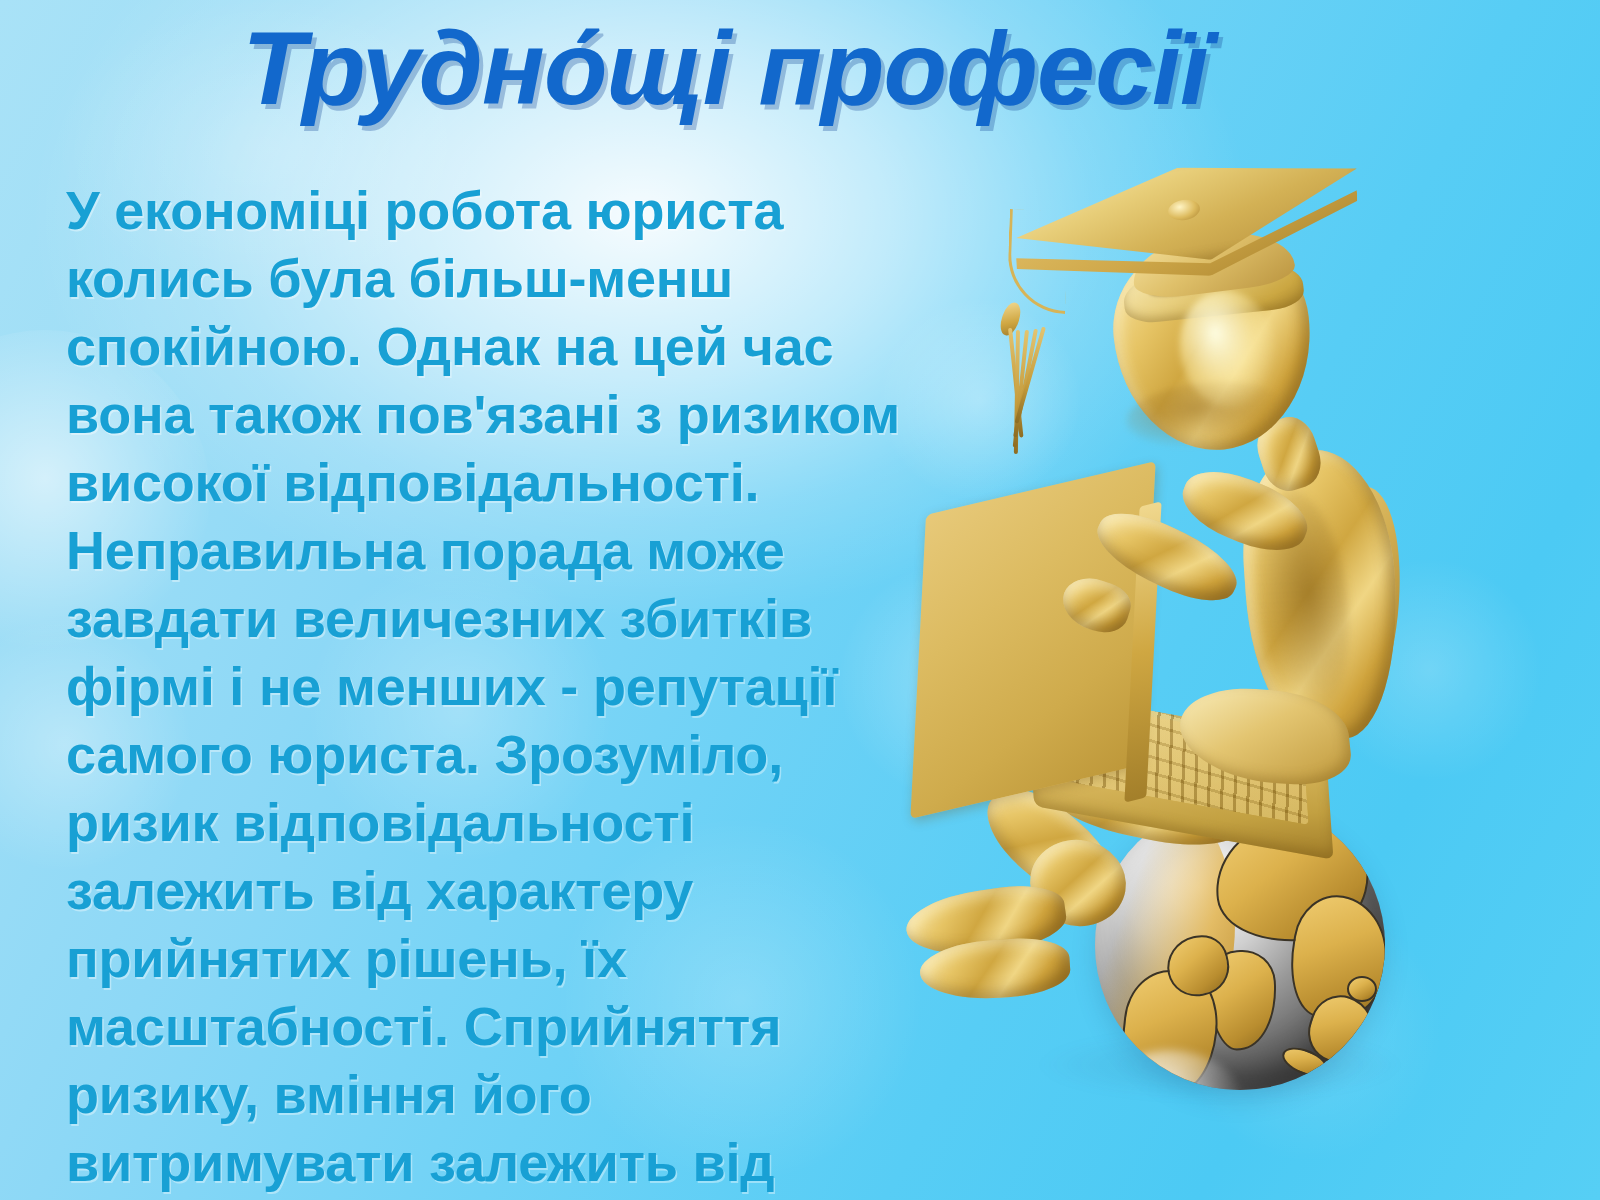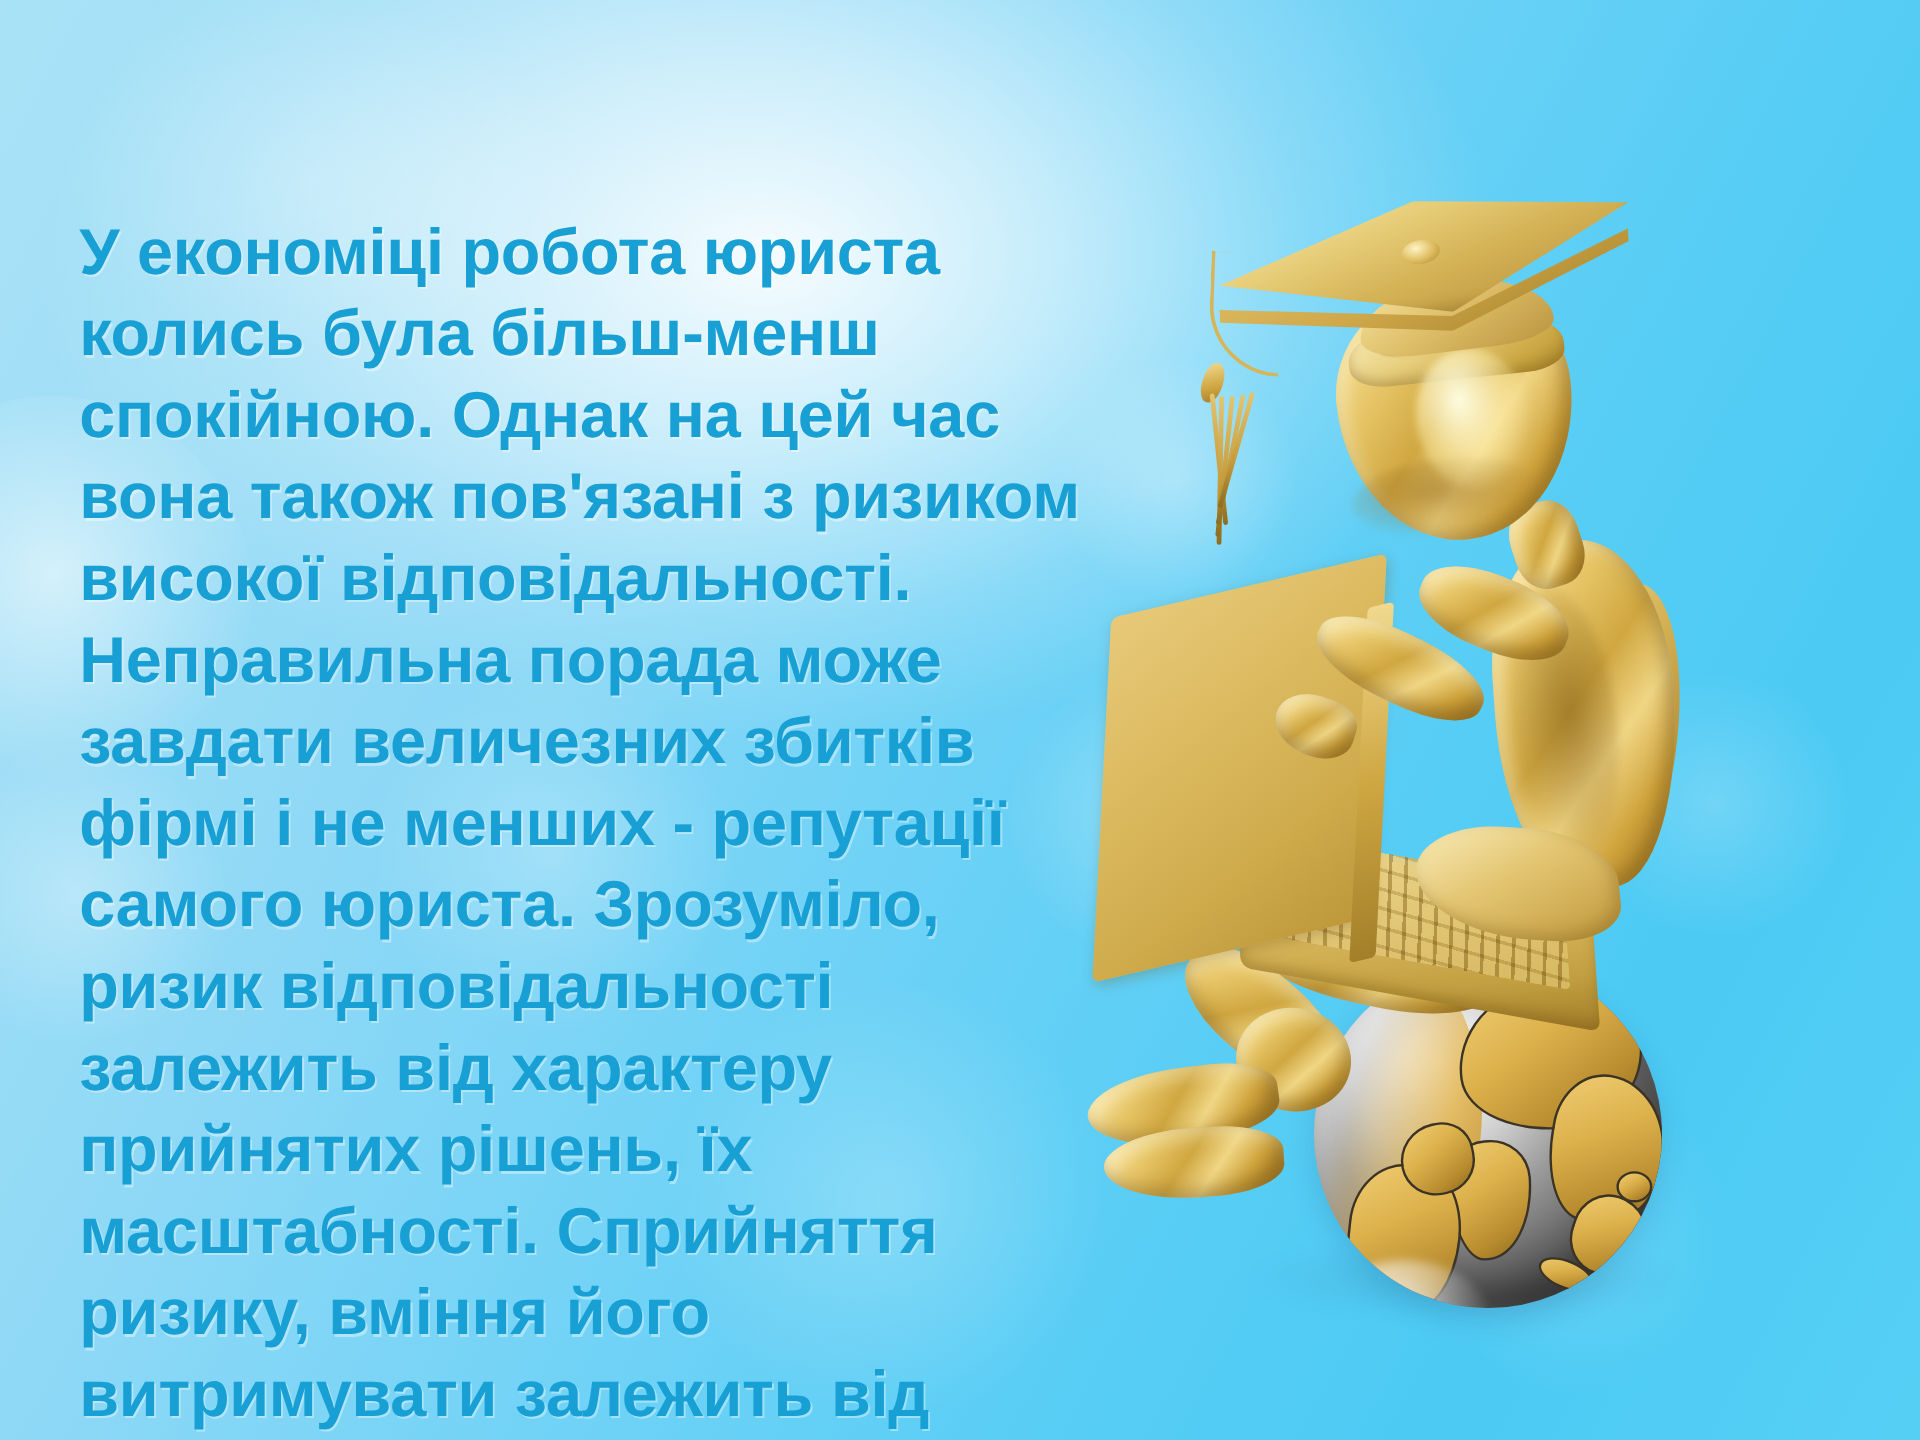--- a/index.html
+++ b/index.html
@@ -374,20 +374,21 @@
   <div class="bokeh bk8"></div>
   <div class="bokeh bk1"></div>
   <div class="bokeh bk2"></div>
   <div class="bokeh bk3"></div>
   <div class="bokeh bk4"></div>
   <div class="bokeh bk5"></div>
   <div class="bokeh bk6"></div>
   <div class="bokeh bk7"></div>
   <div class="bokeh bk9"></div>
 
+  <div id="title">Трудно́щі професії</div>
 
   <div id="bodytext">У економіці робота юриста колись була більш-менш спокійною. Однак на цей час вона також пов'язані з ризиком високої відповідальності. Неправильна порада може завдати величезних збитків фірмі і не менших - репутації самого юриста. Зрозуміло, ризик відповідальності залежить від характеру прийнятих рішень, їх масштабності. Сприйняття ризику, вміння його витримувати залежить від особистих якостей юриста.</div>
 
   <div id="figure">
 
     <div class="ground-shadow"></div>
 
     <div class="globe">
       <div class="cont c-asia-n"></div>
       <div class="cont c-asia-e"></div>

